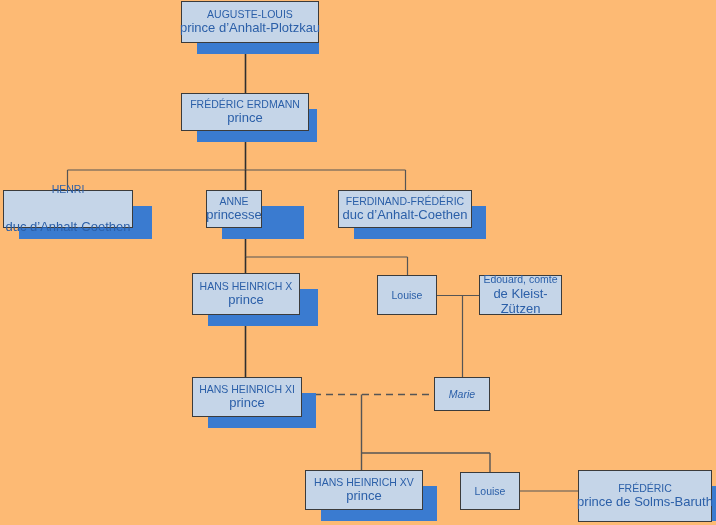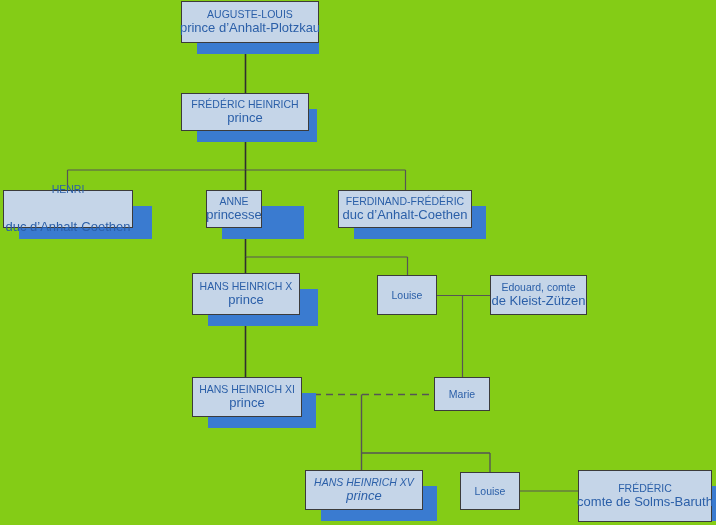--- a/index.html
+++ b/index.html
@@ -7,21 +7,21 @@
     padding: 0;
     background: #ffffff;
   }
   body {
     font-family: "Liberation Sans", sans-serif;
   }
   #canvas {
     position: relative;
     width: 716px;
     height: 525px;
-    background: #84cc16;
+    background: #fdba74;
     overflow: hidden;
   }
   #edge-layer {
     position: absolute;
     left: 0;
     top: 0;
     width: 716px;
     height: 525px;
   }
   .node {
@@ -103,21 +103,21 @@
   <div class="shadow" style="left:208px;top:393px;width:108px;height:35px;"></div>
   <div class="shadow" style="left:321px;top:486px;width:116px;height:35px;"></div>
   <div class="shadow" style="left:594px;top:486px;width:122px;height:35px;"></div>
 
   <div class="node" style="left:181px;top:1px;width:138px;height:42px;">
     <span class="l1">AUGUSTE-LOUIS</span>
     <span class="l2">prince d’Anhalt-Plotzkau</span>
   </div>
 
   <div class="node" style="left:181px;top:93px;width:128px;height:38px;">
-    <span class="l1">FRÉDÉRIC HEINRICH</span>
+    <span class="l1">FRÉDÉRIC ERDMANN</span>
     <span class="l2">prince</span>
   </div>
 
   <div class="node" style="left:3px;top:190px;width:130px;height:38px;gap:24px;">
     <span class="l1">HENRI</span>
     <span class="l2">duc d’Anhalt-Coethen</span>
   </div>
 
   <div class="node" style="left:206px;top:190px;width:56px;height:38px;">
     <span class="l1">ANNE</span>
@@ -132,43 +132,43 @@
   <div class="node" style="left:192px;top:273px;width:108px;height:42px;">
     <span class="l1">HANS HEINRICH X</span>
     <span class="l2">prince</span>
   </div>
 
   <div class="node" style="left:377px;top:275px;width:60px;height:40px;">
     <span class="l1">Louise</span>
 
   </div>
 
-  <div class="node wrap" style="left:490px;top:275px;width:97px;height:40px;">
+  <div class="node wrap" style="left:479px;top:275px;width:83px;height:40px;">
     <span class="l1">Edouard, comte</span>
     <span class="l2">de Kleist-Zützen</span>
   </div>
 
   <div class="node" style="left:192px;top:377px;width:110px;height:40px;">
     <span class="l1">HANS HEINRICH XI</span>
     <span class="l2">prince</span>
   </div>
 
-  <div class="node" style="left:434px;top:377px;width:56px;height:34px;">
+  <div class="node" style="left:434px;top:377px;width:56px;height:34px;font-style:italic;">
     <span class="l1">Marie</span>
 
   </div>
 
-  <div class="node" style="left:305px;top:470px;width:118px;height:40px;font-style:italic;">
+  <div class="node" style="left:305px;top:470px;width:118px;height:40px;">
     <span class="l1">HANS HEINRICH XV</span>
     <span class="l2">prince</span>
   </div>
 
   <div class="node" style="left:460px;top:472px;width:60px;height:38px;">
     <span class="l1">Louise</span>
 
   </div>
 
   <div class="node" style="left:578px;top:470px;width:134px;height:52px;">
     <span class="l1">FRÉDÉRIC</span>
-    <span class="l2">comte de Solms-Baruth</span>
+    <span class="l2">prince de Solms-Baruth</span>
   </div>
 
 </div>
 
 </body></html>

